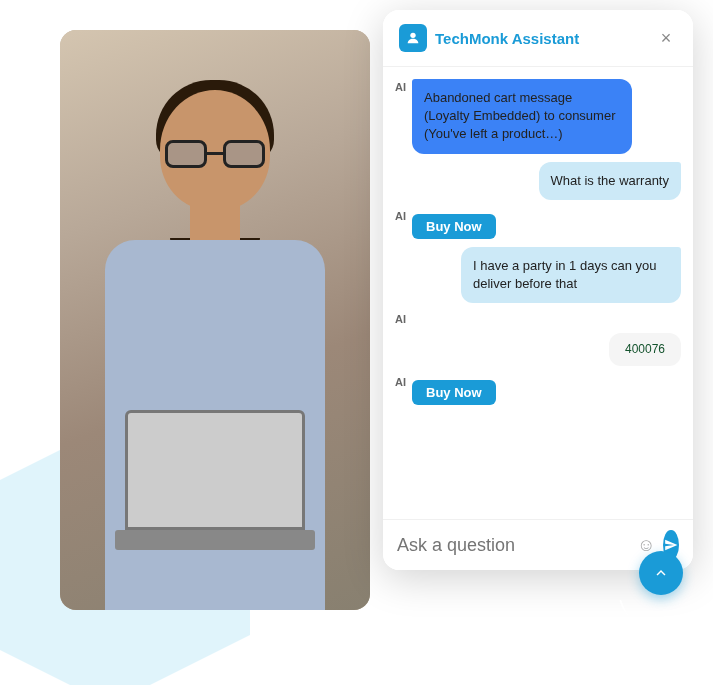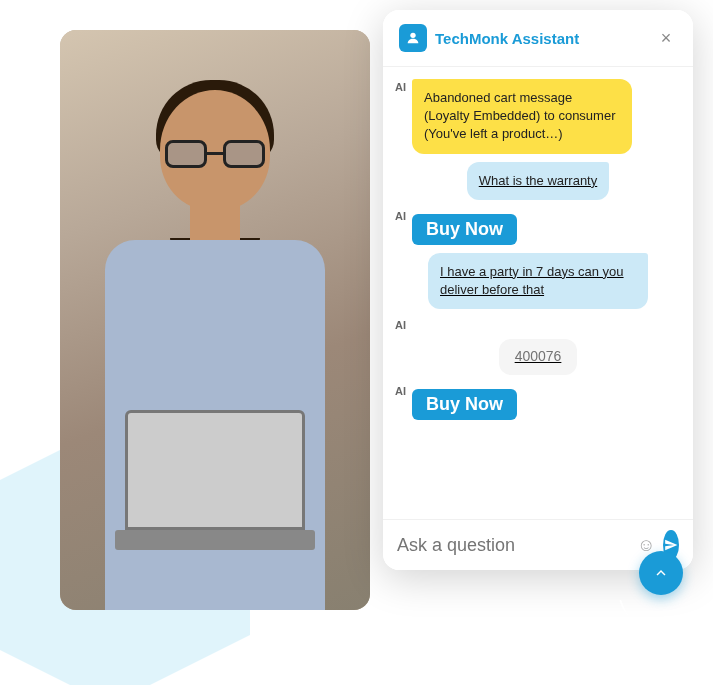--- a/index.html
+++ b/index.html
@@ -225,67 +225,66 @@
       background: #fff;
     }
 
     .msg-row {
       display: flex;
       align-items: flex-start;
       gap: 6px;
     }
 
     .msg-row.user {
-      justify-content: center;
-      text-decoration: underline;
+      justify-content: flex-end;
     }
 
     .ai-badge {
       font-size: 11px;
       font-weight: 700;
       color: #666;
       margin-top: 2px;
       flex-shrink: 0;
     }
 
     .bubble {
       padding: 10px 12px;
       border-radius: 12px;
       font-size: 13px;
       line-height: 1.4;
       max-width: 220px;
     }
 
     .bubble.ai {
-      background: #fde047;
+      background: #3b82f6;
       color: #222;
       border-top-left-radius: 3px;
     }
 
     .bubble.user {
       background: #cce9f7;
       color: #222;
       border-top-right-radius: 3px;
     }
 
     .bubble.pin-code {
       background: #f5f5f5;
-      color: #737373;
-      font-size: 14px;
+      color: #14532d;
+      font-size: 12px;
       padding: 8px 16px;
     }
 
     .buy-now-btn {
       display: inline-block;
       background: #1a9bd7;
       color: white;
       border: none;
       border-radius: 6px;
       padding: 5px 14px;
-      font-size: 18px;
+      font-size: 13px;
       font-weight: 600;
       cursor: pointer;
       margin-top: 6px;
     }
 
     .ai-msg-content {
       display: flex;
       flex-direction: column;
     }
 
@@ -415,21 +414,21 @@
     </div>
 
     <div class="msg-row">
       <span class="ai-badge">AI</span>
       <div class="ai-msg-content">
         <button class="buy-now-btn">Buy Now</button>
       </div>
     </div>
 
     <div class="msg-row user">
-      <div class="bubble user">I have a party in 7 days can you deliver before that</div>
+      <div class="bubble user">I have a party in 1 days can you deliver before that</div>
     </div>
 
     <div class="msg-row">
       <span class="ai-badge">AI</span>
     </div>
 
     <div class="msg-row user">
       <div class="bubble pin-code">400076</div>
     </div>
 

